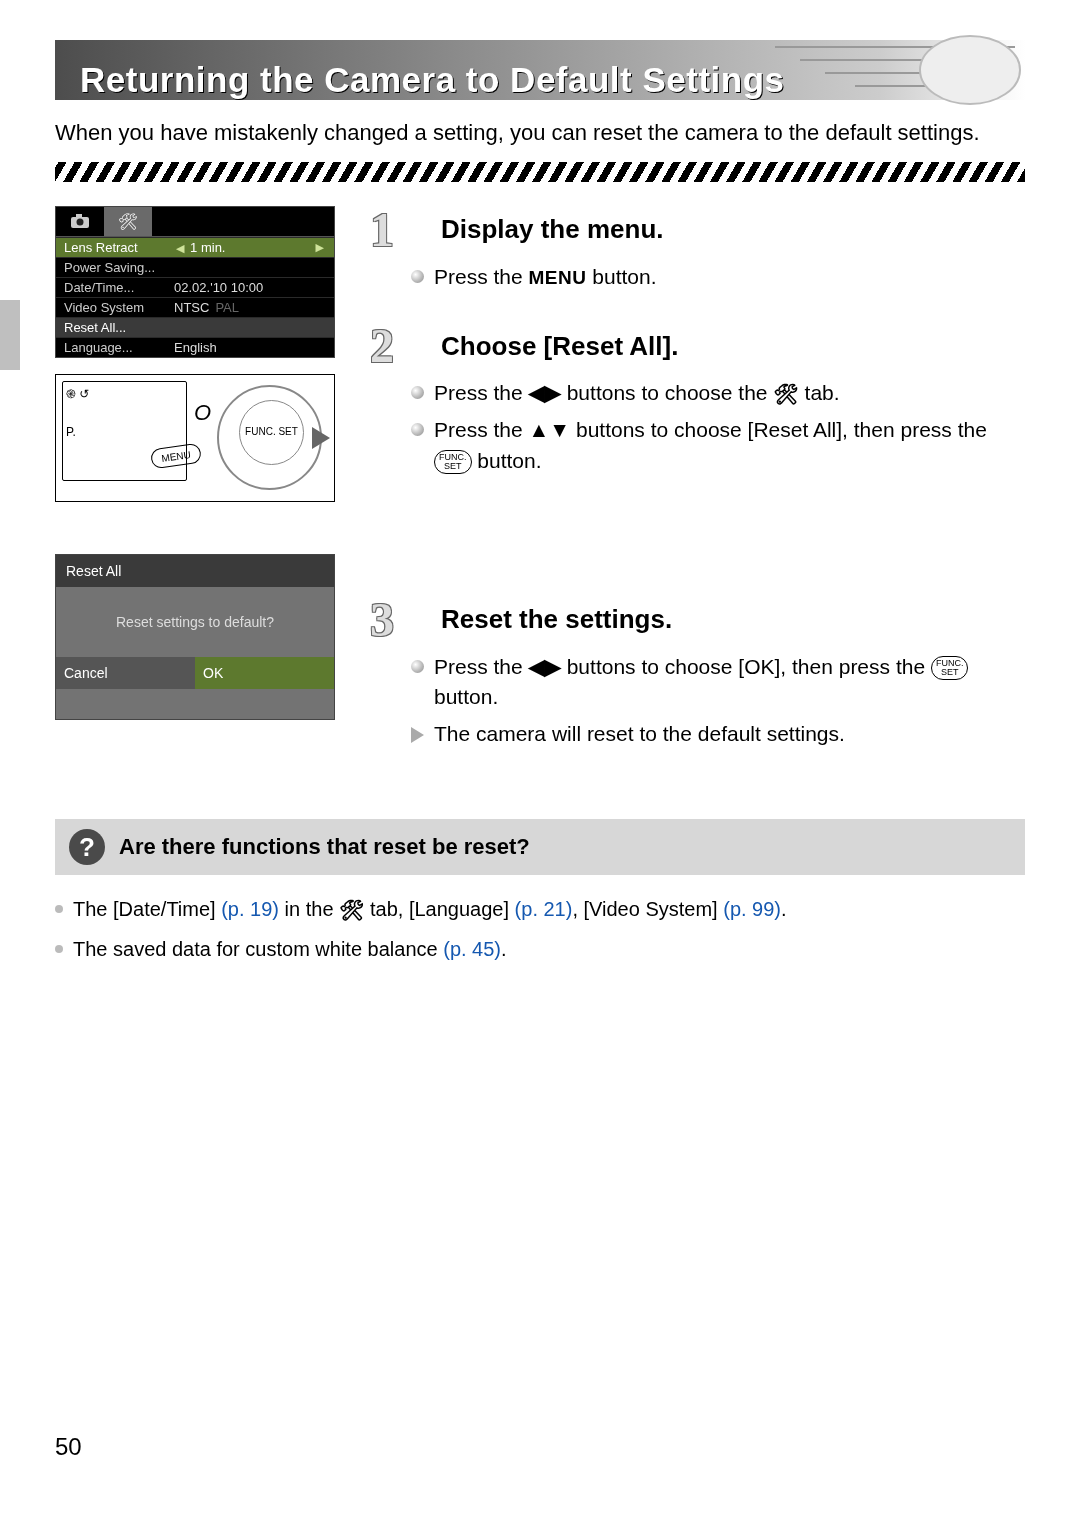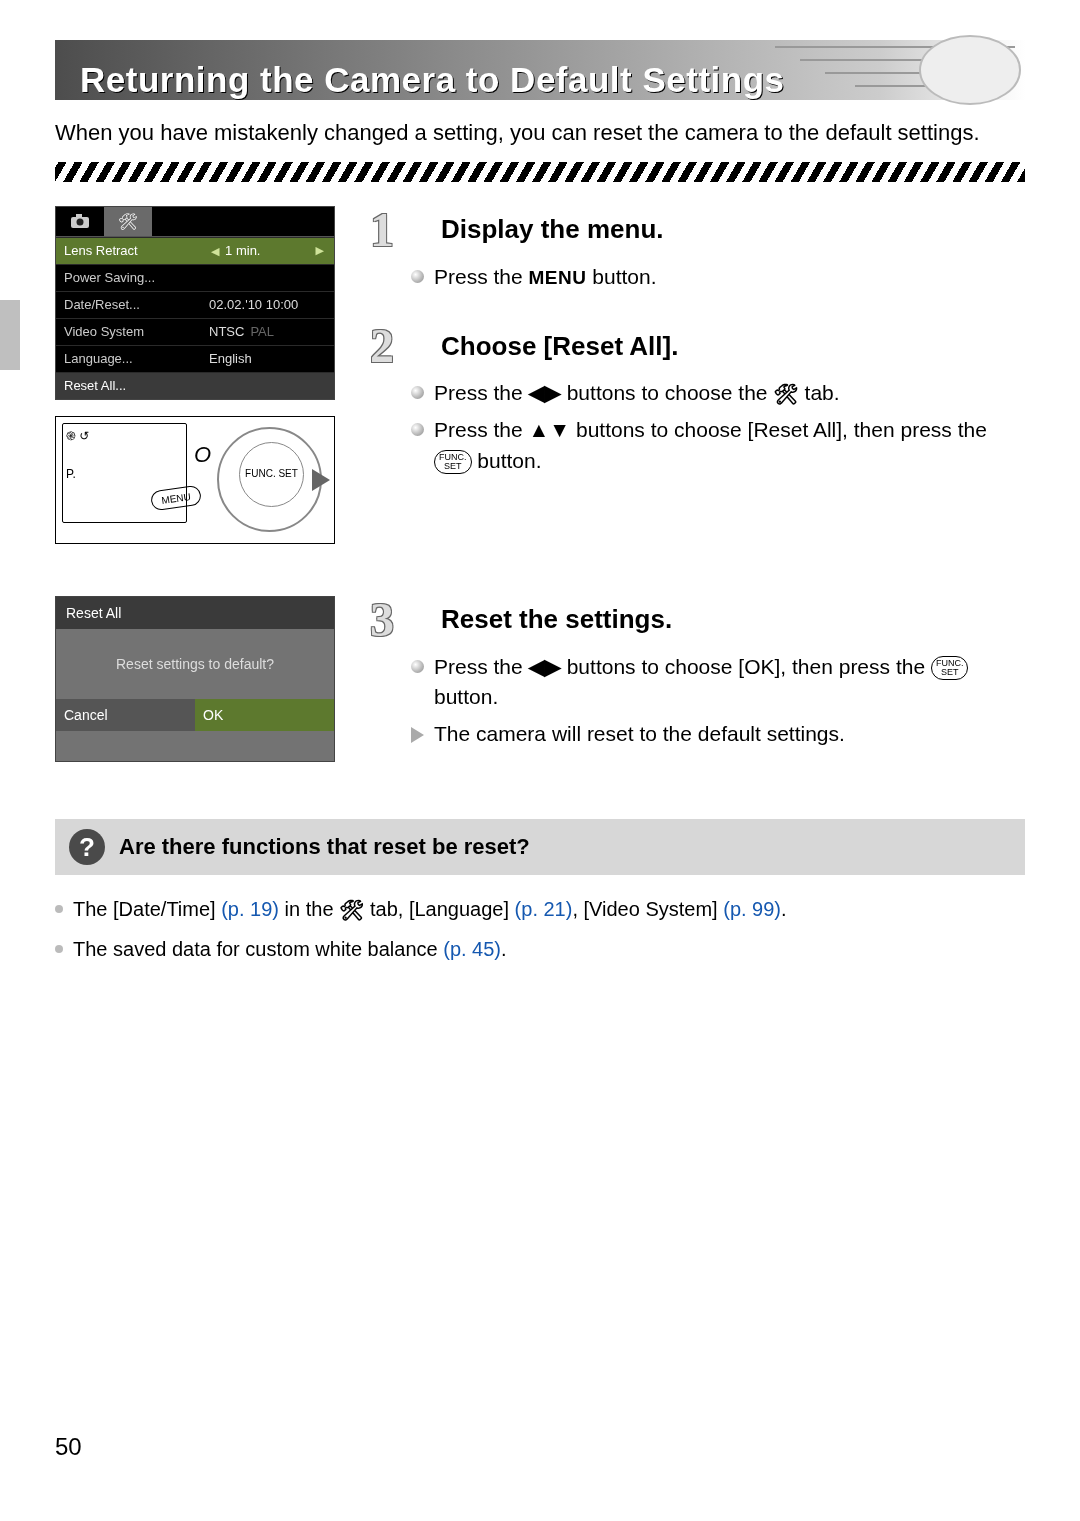--- a/index.html
+++ b/index.html
@@ -85,26 +85,25 @@
     display: flex;
     align-items: center;
     justify-content: center;
     color: #bbb;
   }
   .screen-tab.sel { background: #6a6a6a; color: #fff; }
   .screen-tab-spacer { flex:1; }
   .screen-row {
     display: flex;
     align-items: center;
-    height: 27px;
+    height: 20px;
     padding: 0 8px;
     color: #ccc;
     font-size: 13px;
     border-top: 1px solid #2a2a2a;
-    gap: 35px;
   }
   .screen-row .label { width: 110px; }
   .screen-row .value { flex: 1; text-align: left; color: #ddd; }
   .screen-row .dim { color: #666; margin-left: 6px; }
   .screen-row.sel { background: #5d792e; color: #fff; }
   .screen-row.sel .value { color: #fff; }
   .screen-row.high { background: #3a3a3a; color: #fff; }
   .tri-l, .tri-r { color: #cfe39a; font-size: 11px; padding: 0 2px; }
 
   
@@ -265,34 +264,34 @@
           <div class="screen-row sel">
             <span class="label">Lens Retract</span>
             <span class="value"><span class="tri-l">◀</span> 1 min.</span>
             <span class="tri-r">▶</span>
           </div>
           <div class="screen-row">
             <span class="label">Power Saving...</span>
             <span class="value"></span>
           </div>
           <div class="screen-row">
-            <span class="label">Date/Reset...</span>
+            <span class="label">Date/Time...</span>
             <span class="value">02.02.'10 10:00</span>
           </div>
           <div class="screen-row">
             <span class="label">Video System</span>
             <span class="value">NTSC<span class="dim">PAL</span></span>
           </div>
+          <div class="screen-row high">
+            <span class="label">Reset All...</span>
+            <span class="value"></span>
+          </div>
           <div class="screen-row">
             <span class="label">Language...</span>
             <span class="value">English</span>
-          </div>
-          <div class="screen-row high">
-            <span class="label">Reset All...</span>
-            <span class="value"></span>
           </div>
         </div>
     </div>
 
     <div class="cam-back">
       <div class="lcd"></div>
       <span style="position:absolute;left:10px;top:10px;font-size:12px;">֎ ↺</span>
       <span style="position:absolute;left:10px;top:50px;font-size:12px;">P.</span>
       <span class="zero">O</span>
       <div class="menu-btn">MENU</div>

